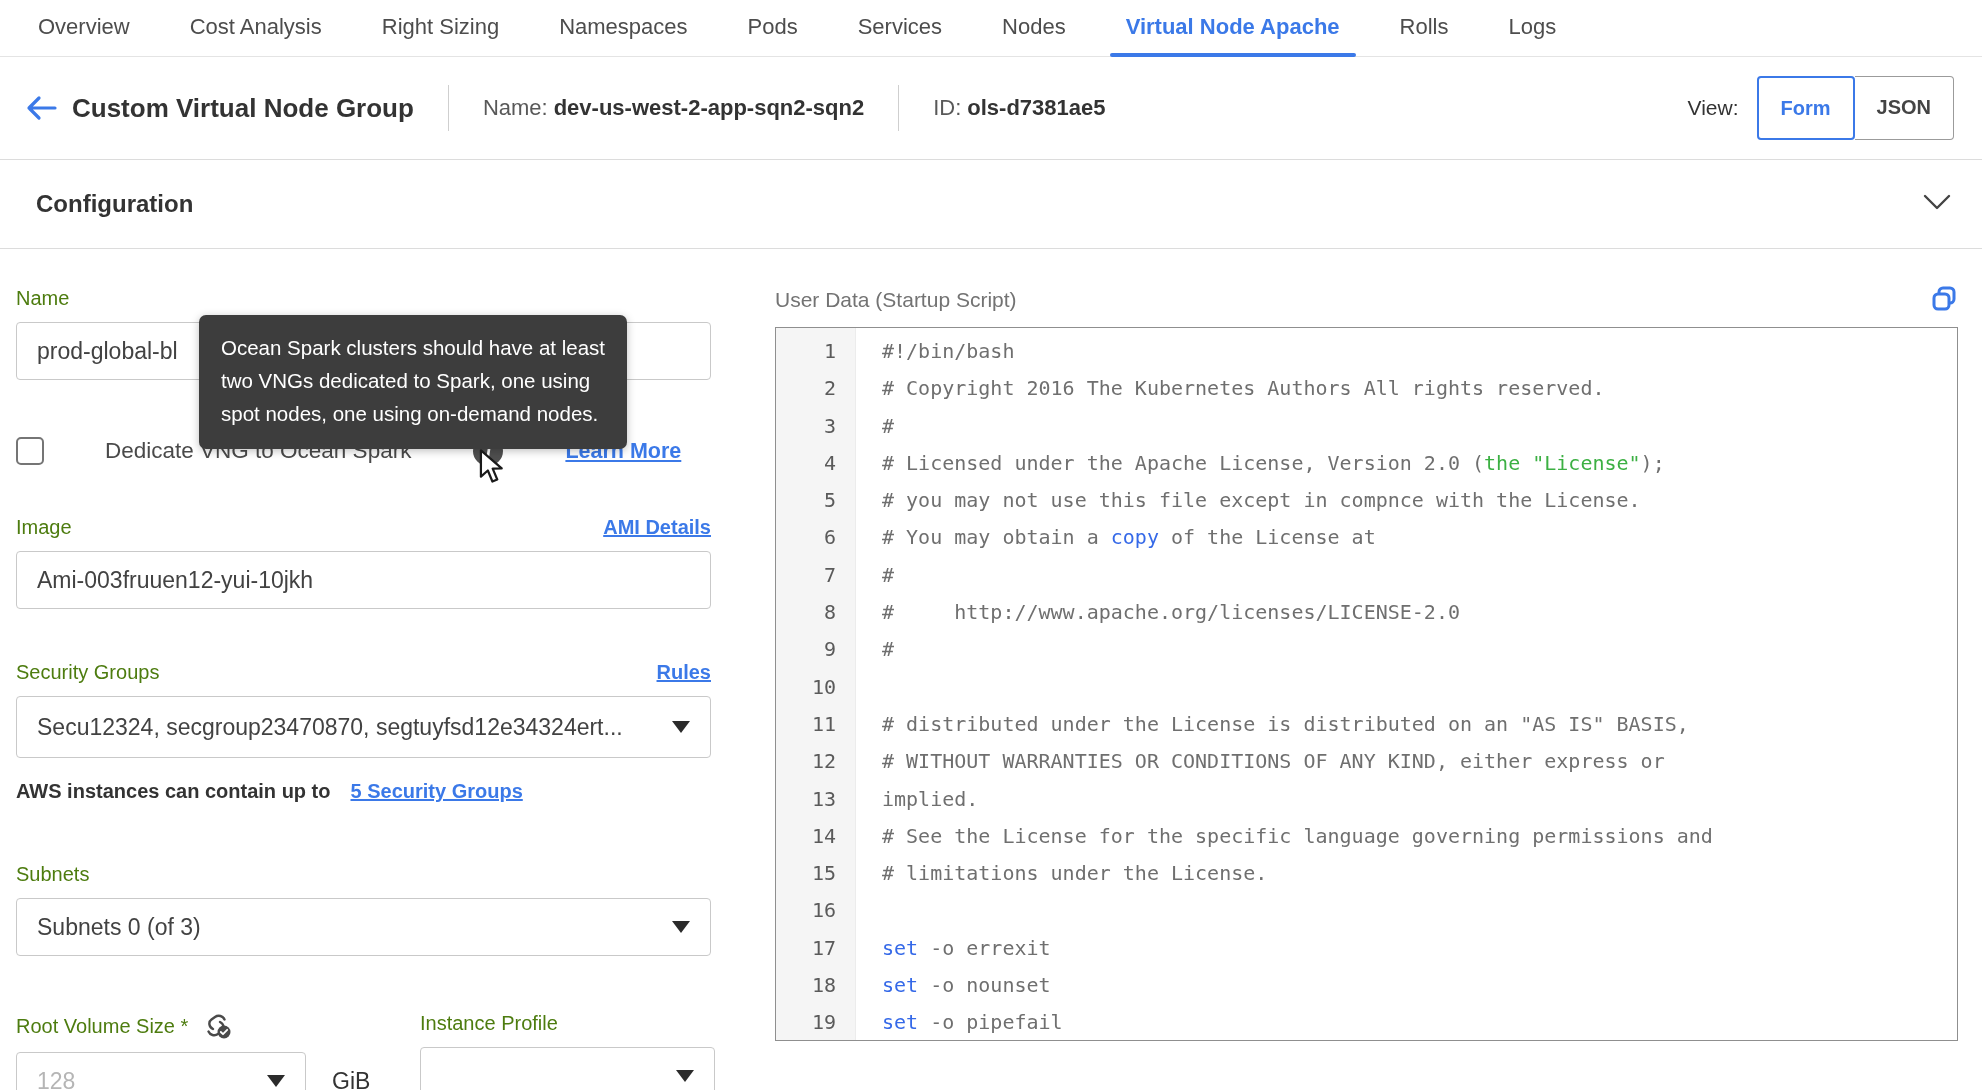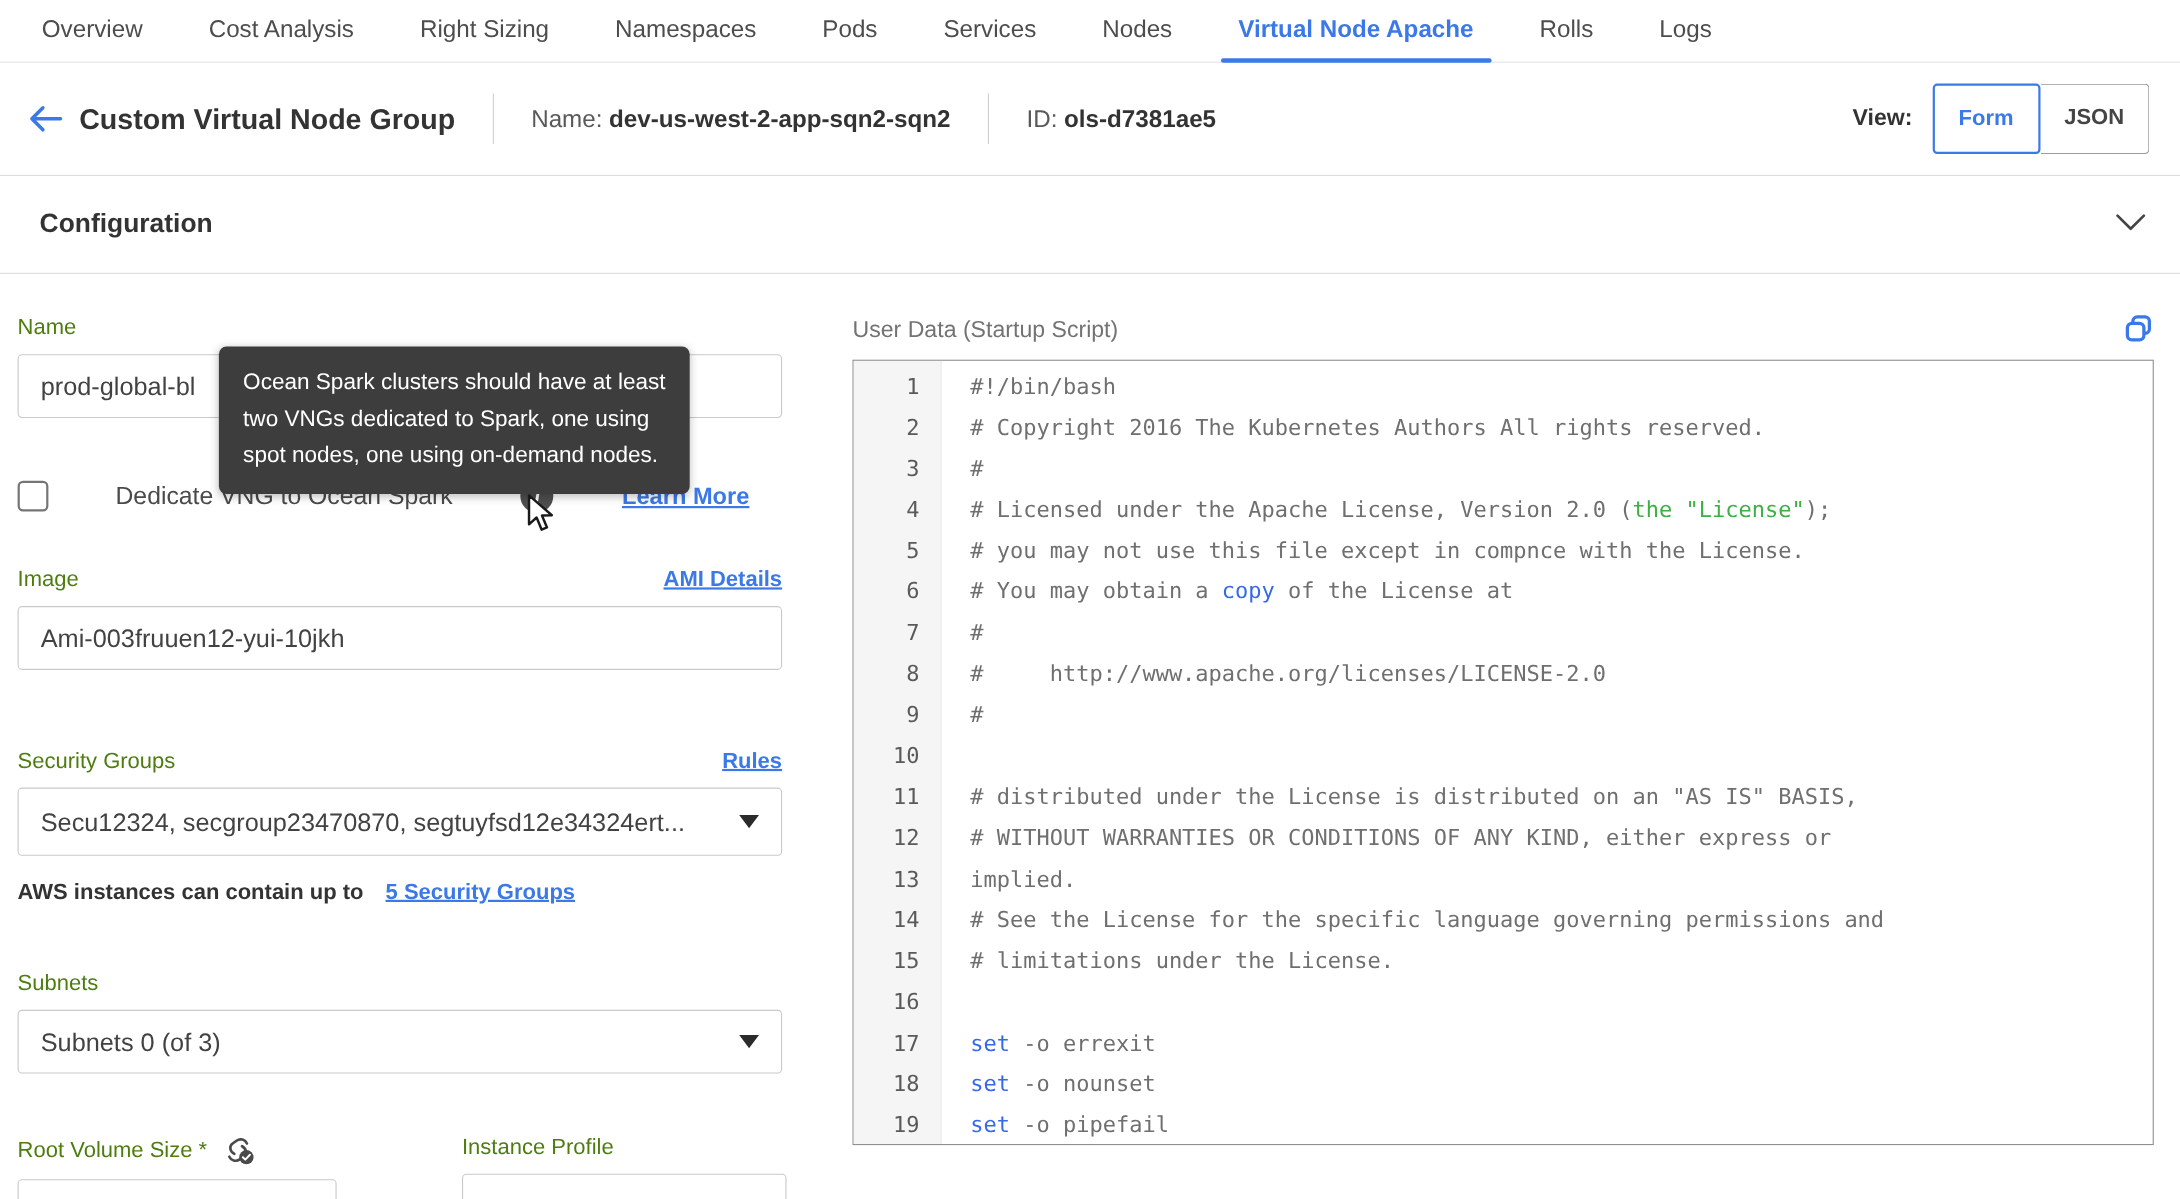--- a/index.html
+++ b/index.html
@@ -17,21 +17,21 @@
 
   
   .hdr { display:flex; align-items:center; height:103px; padding:0 28px 0 24px;
     border-bottom:1px solid #dcdcdc; }
   .back-btn { width:38px; height:34px; display:flex; align-items:center; cursor:pointer; }
   .hdr-title { font-size:26px; font-weight:700; color:#333; margin-left:10px; white-space:nowrap; }
   .vdiv { width:1px; height:46px; background:#cfcfcf; margin:0 34px; }
   .kv { font-size:22px; color:#595959; white-space:nowrap; }
   .kv b { color:#333; font-weight:600; margin-left:6px; }
   .hdr-right { margin-left:auto; display:flex; align-items:center; }
-  .view-label { font-size:21px; font-weight:700; color:#333; margin-right:18px; }
+  .view-label { font-size:21px; font-weight:400; color:#333; margin-right:18px; }
   .seg { display:flex; }
   .seg-btn { font-size:20px; font-weight:700; padding:20px 22px; background:#fff;
     border:1px solid #9b9b9b; color:#444; cursor:pointer; line-height:1; }
   .seg-btn.first { border-radius:4px 0 0 4px; }
   .seg-btn.last  { border-radius:0 4px 4px 0; border-left:none; }
   .seg-btn.active { border:2px solid #3b79e8; color:#3b79e8; border-radius:4px; z-index:2; }
 
   
   .section-bar { display:flex; align-items:center; justify-content:space-between;
     height:89px; padding:0 30px 0 36px; border-bottom:1px solid #dcdcdc; }
@@ -62,21 +62,21 @@
   .checkbox { width:28px; height:28px; border:2px solid #757575; border-radius:5px;
     background:#fff; cursor:pointer; flex:none; }
   .check-label { font-size:22.5px; color:#4a4a4a; margin-left:15px; white-space:nowrap; }
   .info-wrap { position:relative; margin-left:16px; width:30px; height:30px; flex:none; }
   .info-icon { width:30px; height:30px; border-radius:50%; background:#4f4f4f; color:#fff;
     display:flex; align-items:center; justify-content:center;
     font-family:"Liberation Serif","DejaVu Serif",serif; font-weight:700; font-size:20px; font-style:italic; }
   .cursor-svg { position:absolute; left:2px; top:13px; z-index:7; }
   .learn-more { font-size:21.5px; margin-left:16px; }
 
-  .group { margin-top:72px; }
+  .group { margin-top:52px; }
   .caption-row { display:flex; align-items:center; margin-top:22px; font-size:20px; }
   .caption-text { font-weight:600; color:#333; }
   .caption-row .link { margin-left:20px; }
 
   .bottom-row { display:flex; margin-top:56px; }
   .rvs-col { width:390px; flex:none; }
   .rvs-line { display:flex; align-items:center; }
   .rvs-select { width:290px; }
   .placeholder { color:#b5b5b5; }
   .unit { font-size:23px; color:#333; margin-left:26px; }

